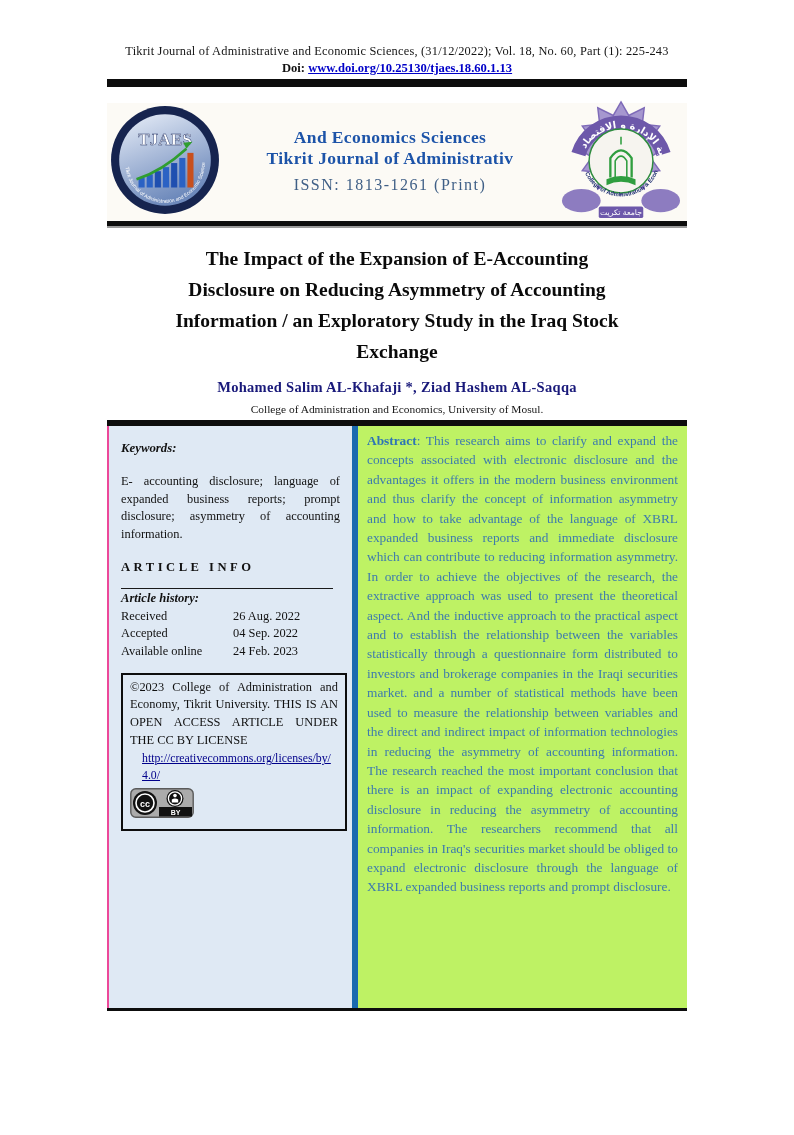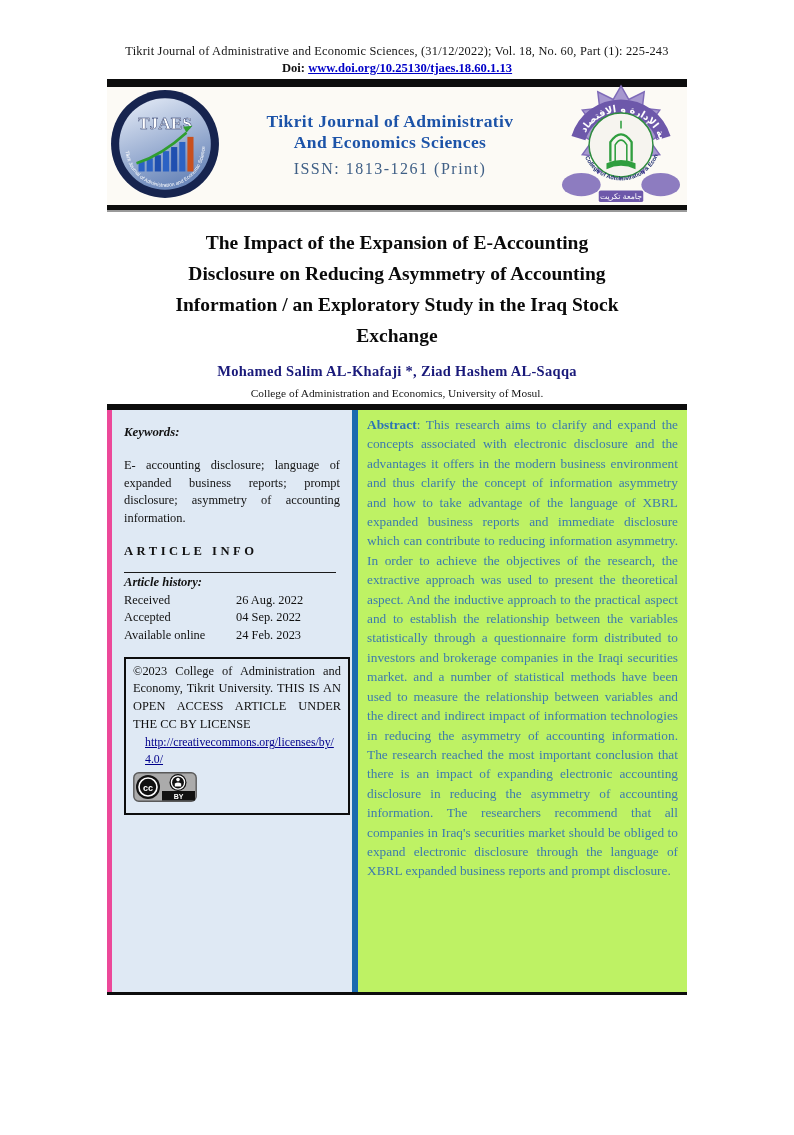--- a/index.html
+++ b/index.html
@@ -13,37 +13,37 @@
   .journal-line { font-size:12.4px; color:#151515; letter-spacing:0.2px; }
   .doi-line { font-size:12.6px; margin-top:2px; font-weight:bold; }
   .doi-line a { color:#0000c8; text-decoration:underline; cursor:pointer; }
 
   .black-bar { background:#0d0d0d; }
   .bar1 { height:8px; margin-top:3px; }
   .bar2 { height:7px; border-bottom:2px solid #9a9a9a; }
   .bar3 { height:6px; margin-top:5px; }
 
   
-  .banner { height:118px; background:#fcfaf5; display:flex; align-items:center; justify-content:center; padding:0 2px; }
+  .banner { height:118px; background:#fcfaf5; display:flex; align-items:center; justify-content:center; padding:0 2px;margin-top:16px; }
   .banner-center { flex:1; text-align:center; padding-bottom:4px; }
   .banner-title { font-size:17.5px; font-weight:bold; color:#1c53a8; line-height:21px; letter-spacing:0.4px; }
   .banner-arabic { font-size:15px; font-weight:bold; color:#1c53a8; line-height:20px; }
   .banner-issn { font-size:16px; color:#3f5f86; letter-spacing:1.5px; margin-top:7px; }
   .logo-left { width:114px; flex:0 0 114px; }
   .logo-right { width:128px; flex:0 0 128px; }
 
   
   .article-title { margin-top:15px; text-align:center; font-size:19.5px; font-weight:bold; color:#0a0a0a; line-height:31px; }
   .article-title span { display:block; }
   .authors { margin-top:12px; text-align:center; font-size:14.5px; font-weight:bold; color:#19197a; letter-spacing:0.3px; }
   .affiliation { margin-top:7px; text-align:center; font-size:11.4px; color:#151515; }
 
   
   .columns { display:flex; align-items:stretch; border-bottom:3px solid #0d0d0d; min-height:585px; }
-  .left-col { width:245px; flex:0 0 245px; background:#dfe9f4; border-left:5px solid #ec4899; padding:13px 12px 0 12px; font-size:12.4px; line-height:1.42; }
+  .left-col { width:245px; flex:0 0 245px; background:#dfe9f4; border-left:2px solid #ec4899; padding:13px 12px 0 12px; font-size:12.4px; line-height:1.42; }
   .col-divider { width:6px; flex:0 0 6px; background:#1a6ab0; }
   .right-col { flex:1; background:#bef264; padding:5px 9px 0 9px; }
 
   .kw-label { font-weight:bold; font-style:italic; font-size:12.8px; }
   .kw-text { margin-top:16px; text-align:justify; }
   .info-heading { margin-top:15px; font-weight:bold; font-size:12.6px; letter-spacing:3.5px; }
   .history-rule { border-top:1.6px solid #1a1a1a; width:212px; margin-top:12px; }
   .history-label { font-weight:bold; font-style:italic; margin-top:1px; font-size:12.6px; }
   .history-row { display:grid; grid-template-columns:112px auto; line-height:1.38; }
 
@@ -101,22 +101,22 @@
             <path d="M76,44 l6,-7 l-9,1 z" fill="#2f9e2f"></path>
           </g>
           <path id="arcCap" d="M16,58 A39,39 0 0 0 94,58" fill="none"></path>
           <text font-size="5" fill="#ffffff" font-family="Liberation Sans, sans-serif">
             <textPath href="#arcCap" startOffset="4">Tikrit Journal of Administration and Economic Sciences</textPath>
           </text>
         </svg>
       </div>
 
       <div class="banner-center">
+        <div class="banner-title">And Economics Sciences</div>
         <div class="banner-title">Tikrit Journal of Administrativ</div>
-        <div class="banner-title">And Economics Sciences</div>
         <div class="banner-issn">ISSN: 1813-1261 (Print)</div>
       </div>
 
       <div class="logo-right">
         <svg width="128" height="120" viewBox="0 0 130 124">
           <g>
             <ellipse cx="24" cy="104" rx="20" ry="12" fill="#8d7cc0"></ellipse>
             <ellipse cx="106" cy="104" rx="20" ry="12" fill="#8d7cc0"></ellipse>
             <path d="M65,2 l8,14 16,-8 -2,17 18,2 -10,14 15,9 -15,9 10,14 -18,2 2,17 -16,-8 -8,14 -8,-14 -16,8 2,-17 -18,-2 10,-14 -15,-9 15,-9 -10,-14 18,-2 -2,-17 16,8 z" fill="#a697cf" stroke="#7e6ab8" stroke-width="1.5"></path>
           </g>

